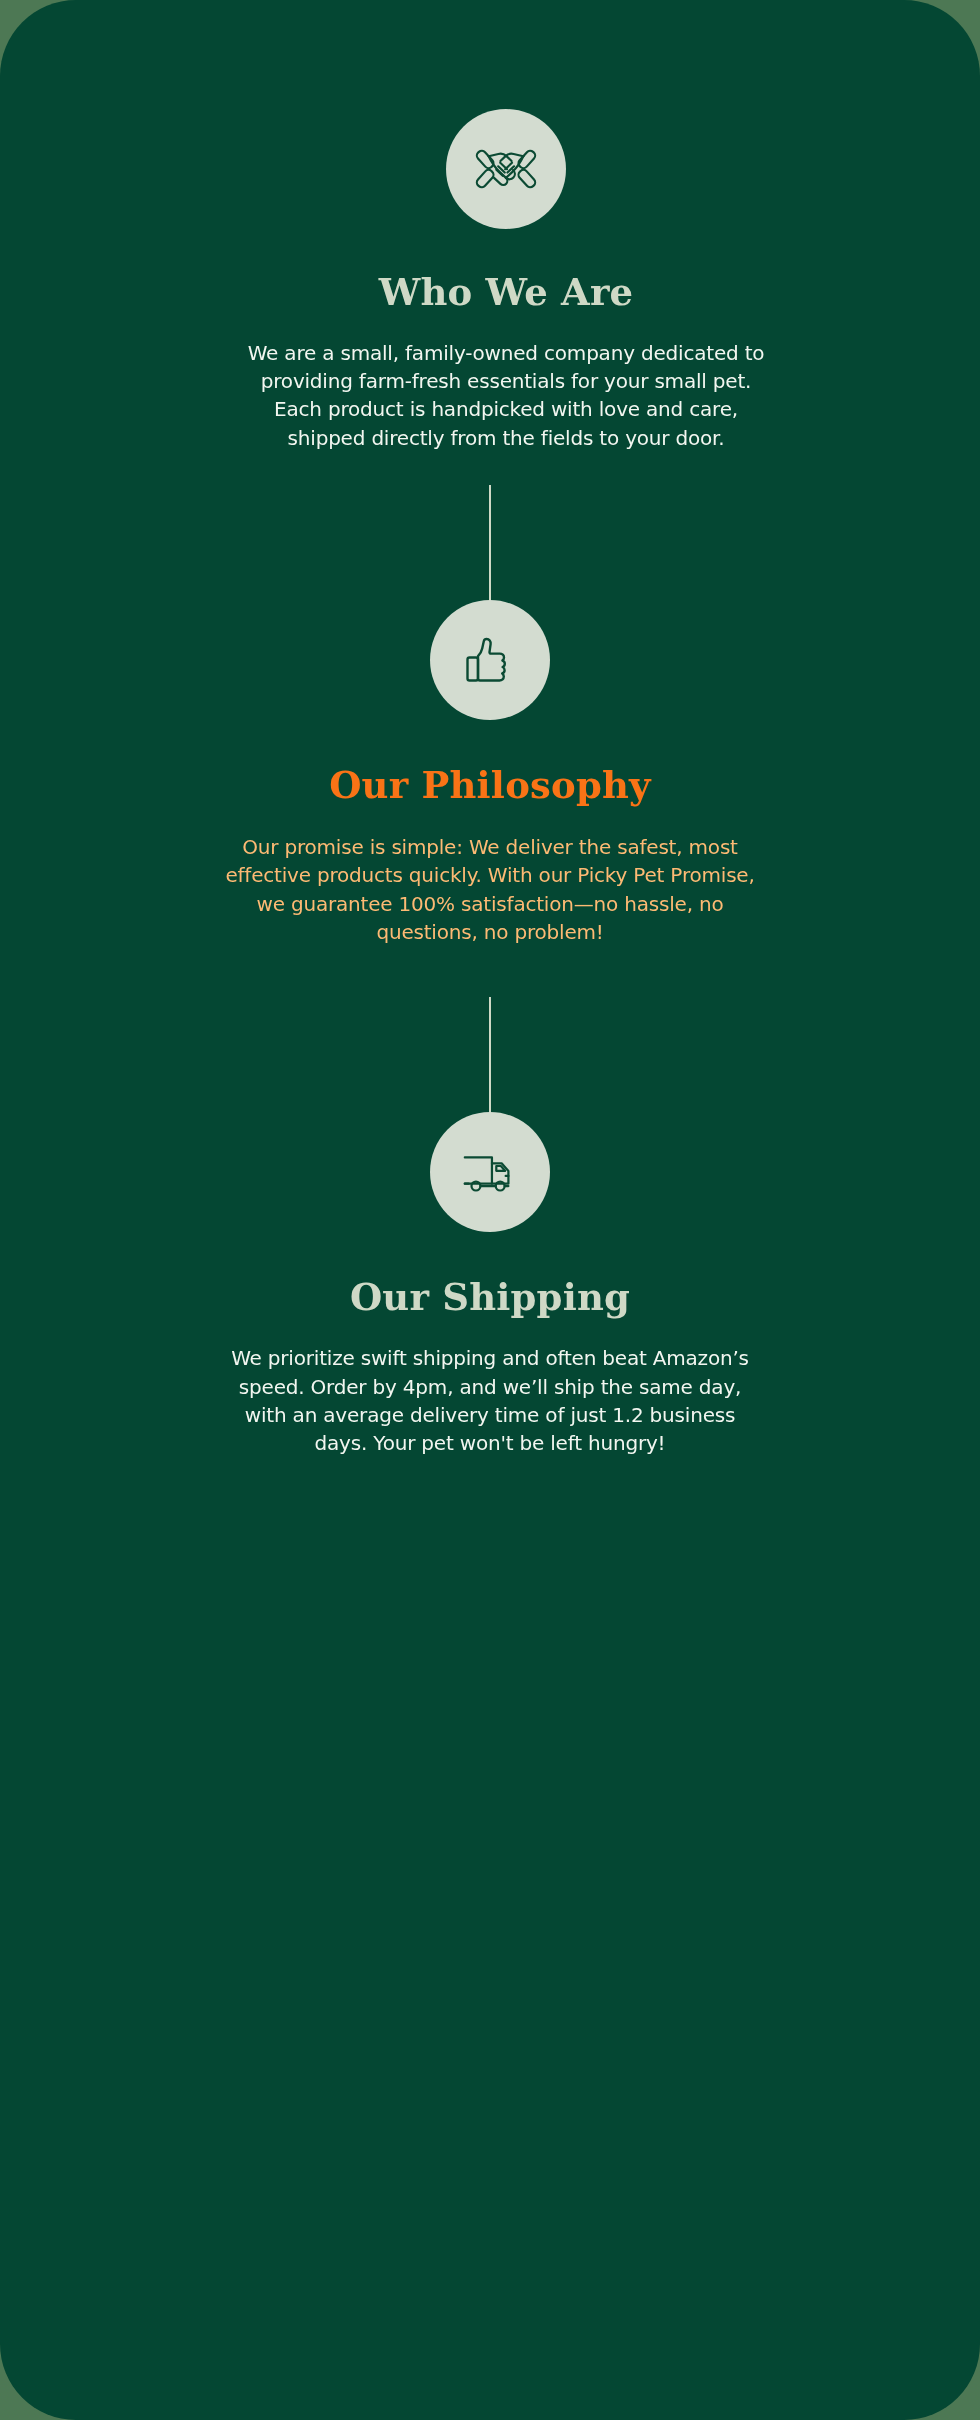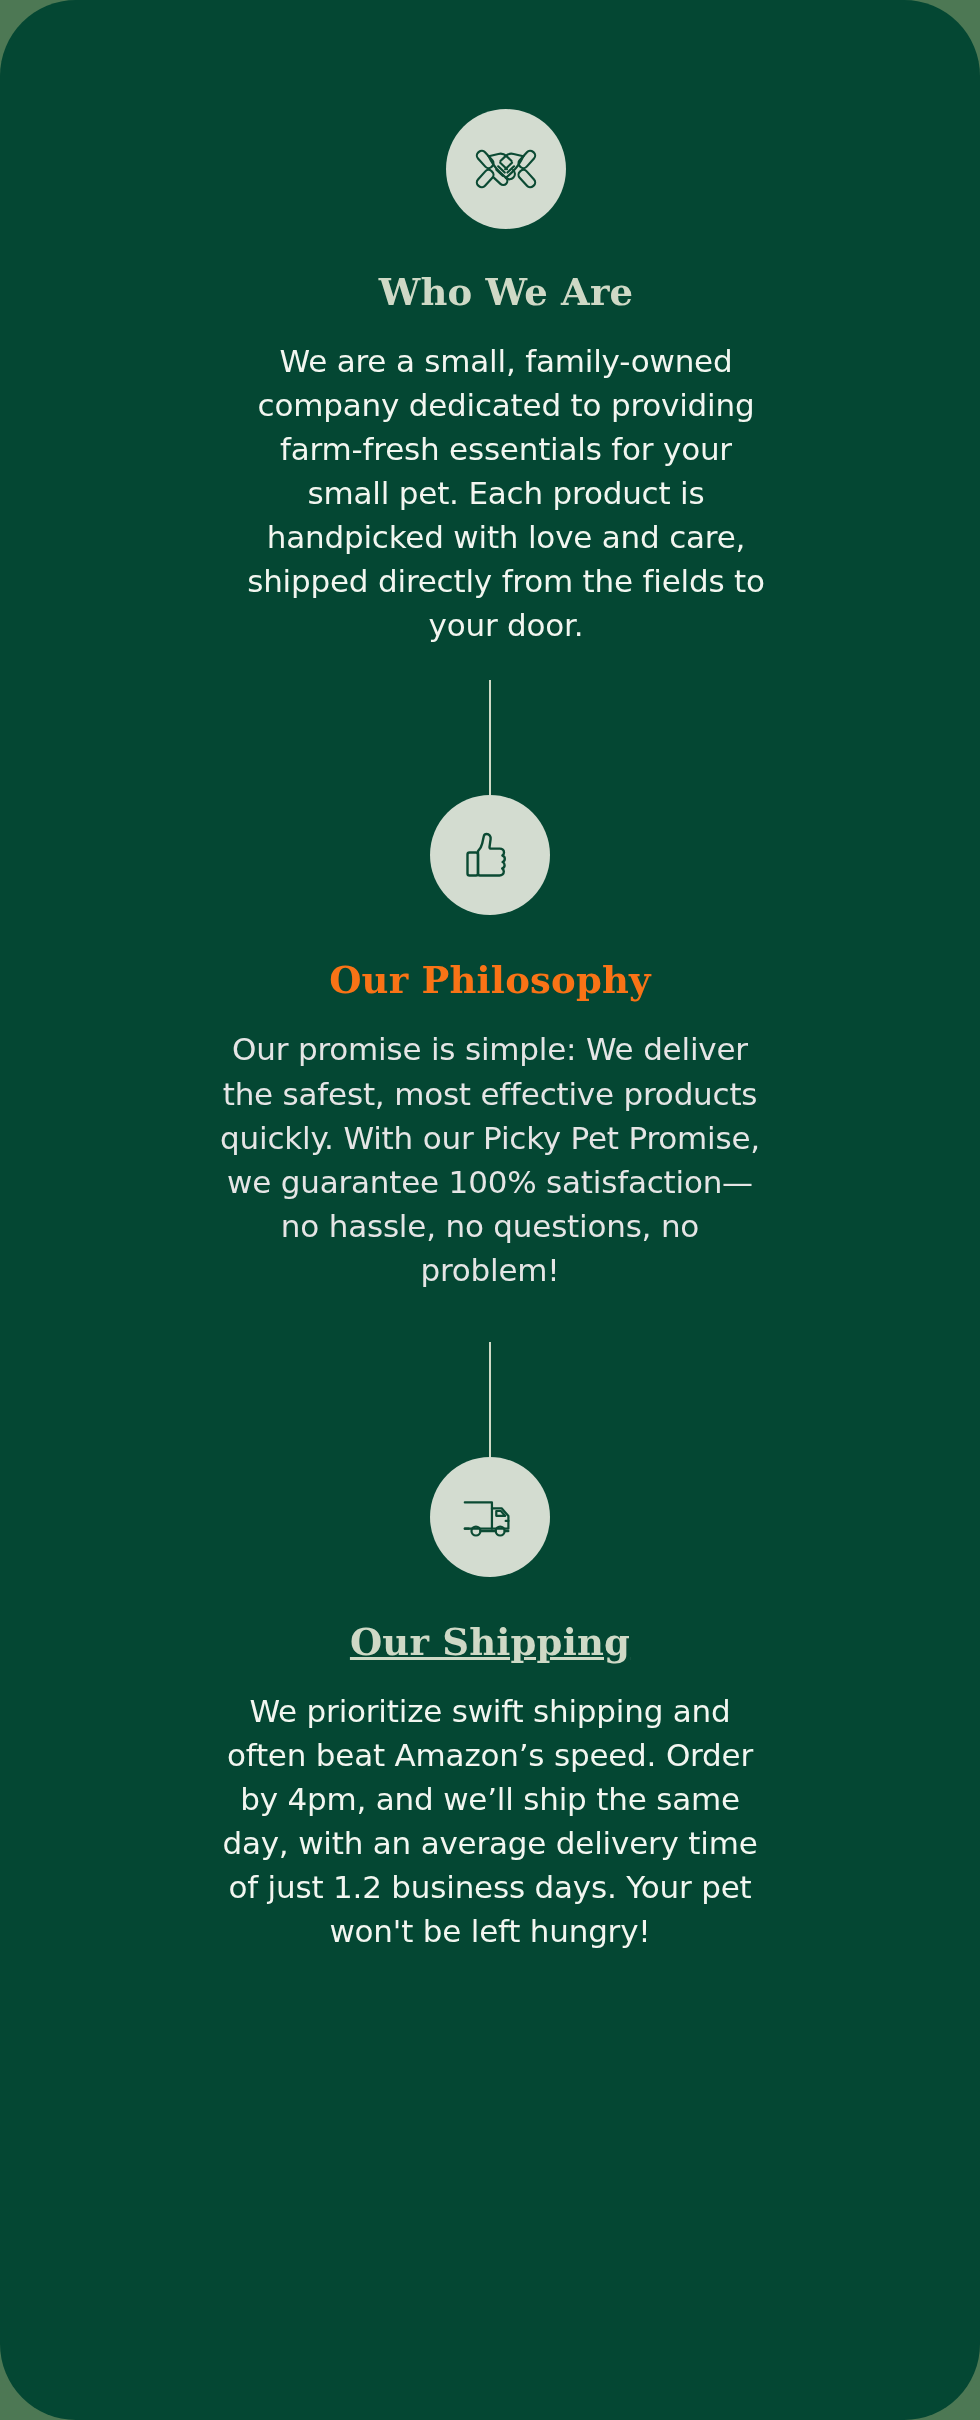--- a/index.html
+++ b/index.html
@@ -62,21 +62,21 @@
     font-size: 37px;
     letter-spacing: 0.2px;
     color: #cfd9c6;
     text-align: center;
     line-height: 1.1;
   }
 
   .body-copy {
     font-family: "DejaVu Sans", sans-serif;
     font-weight: 400;
-    font-size: 31px;
+    font-size: 20px;
     line-height: 1.42;
     color: #f2f6f0;
     text-align: center;
     width: 540px;
     letter-spacing: -0.2px;
   }
 
   
   .connector {
     width: 2px;
@@ -171,21 +171,21 @@
                      C27.2 11.0 26.1 11.9 25.8 13.2
                      L24.2 20.6
                      C23.6 23.4 22.2 25.9 20.2 27.8
                      L20 28.0 Z"></path>
           </svg>
         </span>
       </div>
 
       <div class="heading" style="color: #f97316;">Our Philosophy</div>
 
-      <div class="body-copy" style="color: #e5e5e5;">Our promise is simple: We deliver the safest, most effective products quickly. With our Picky Pet Promise, we guarantee 100% satisfaction—no hassle, no questions, no problem!</div>
+      <div class="body-copy" style="color: #fdba74;">Our promise is simple: We deliver the safest, most effective products quickly. With our Picky Pet Promise, we guarantee 100% satisfaction—no hassle, no questions, no problem!</div>
     </div>
 
     <div class="connector conn-2" style="background: rgb(207, 217, 198);"></div>
 
     <div class="section sec-shipping">
 
       <div class="badge" style="background: rgb(211, 220, 208);">
         <span>
           <svg width="62" height="62" viewBox="0 0 64 64" fill="none" stroke="#0b4a33" stroke-width="2.3" stroke-linecap="round" stroke-linejoin="round">
 
@@ -201,19 +201,19 @@
             <circle cx="42.5" cy="46.5" r="4.6"></circle>
 
             <path d="M22.1 46.5 L37.9 46.5"></path>
             <path d="M47.1 46.5 L51 46.5"></path>
 
             <path d="M48.2 36.0 L51 36.0"></path>
           </svg>
         </span>
       </div>
 
-      <div class="heading" style="color: rgb(207, 217, 198); text-decoration: underline;">Our Shipping</div>
+      <div class="heading" style="color: rgb(207, 217, 198);">Our Shipping</div>
 
       <div class="body-copy" style="color: rgb(242, 246, 240);">We prioritize swift shipping and often beat Amazon’s speed. Order by 4pm, and we’ll ship the same day, with an average delivery time of just 1.2 business days. Your pet won't be left hungry!</div>
     </div>
 
   </div>
 </div>
 
 </body></html>

